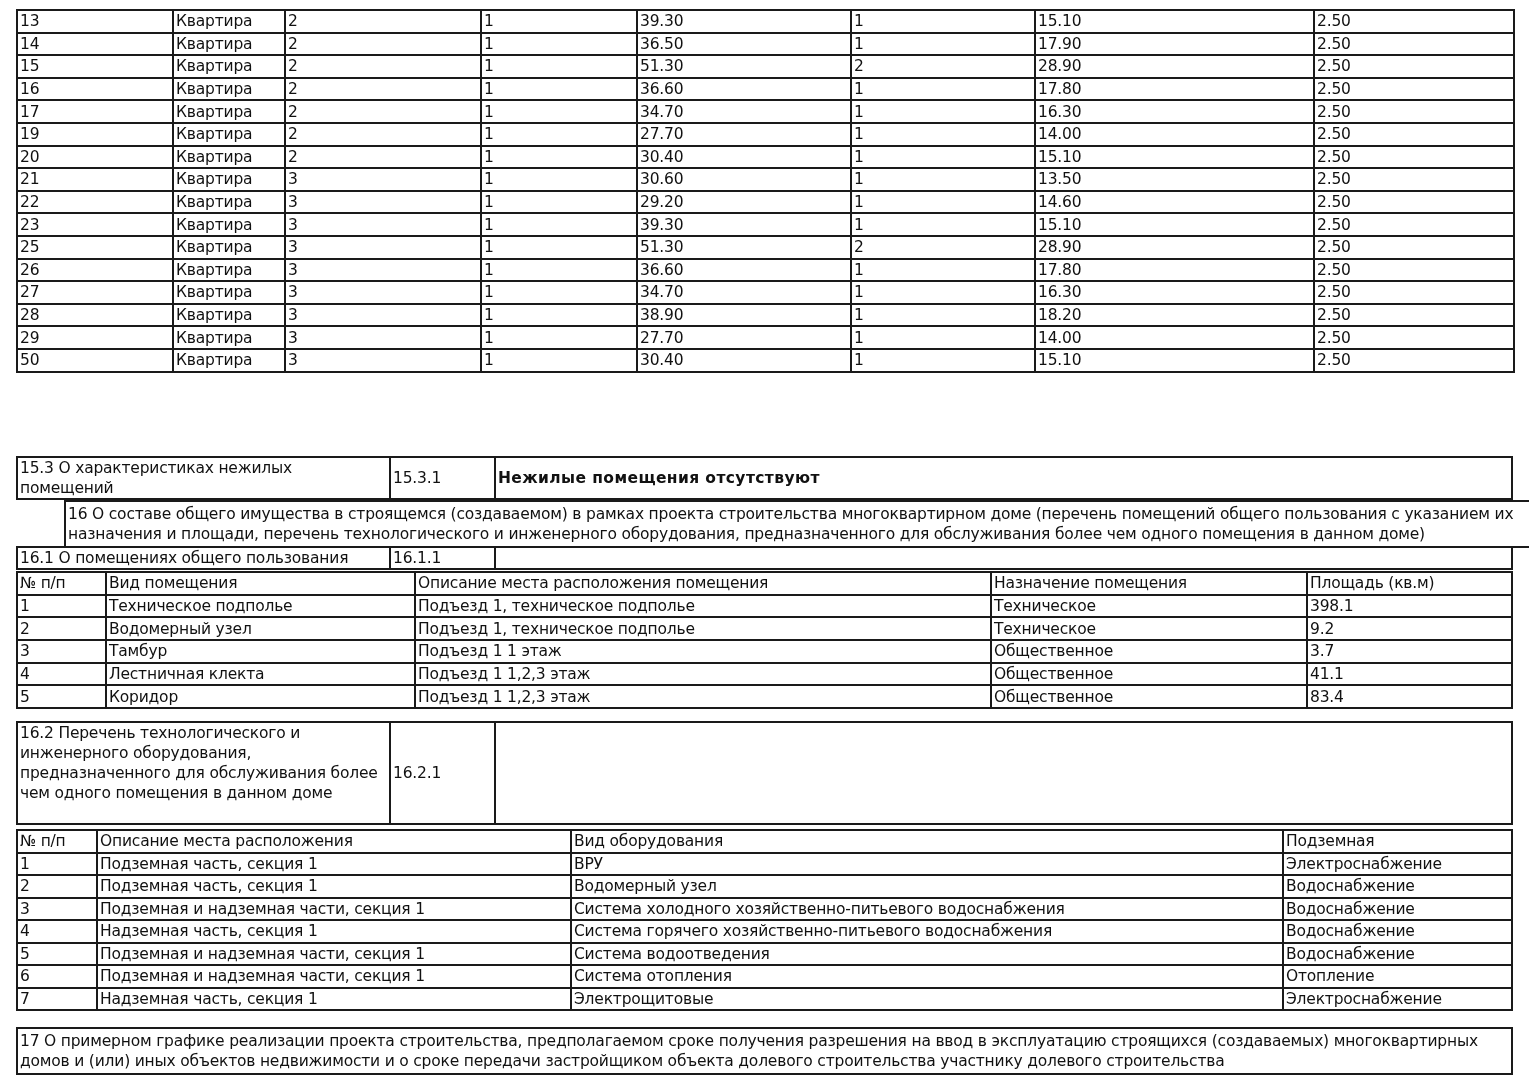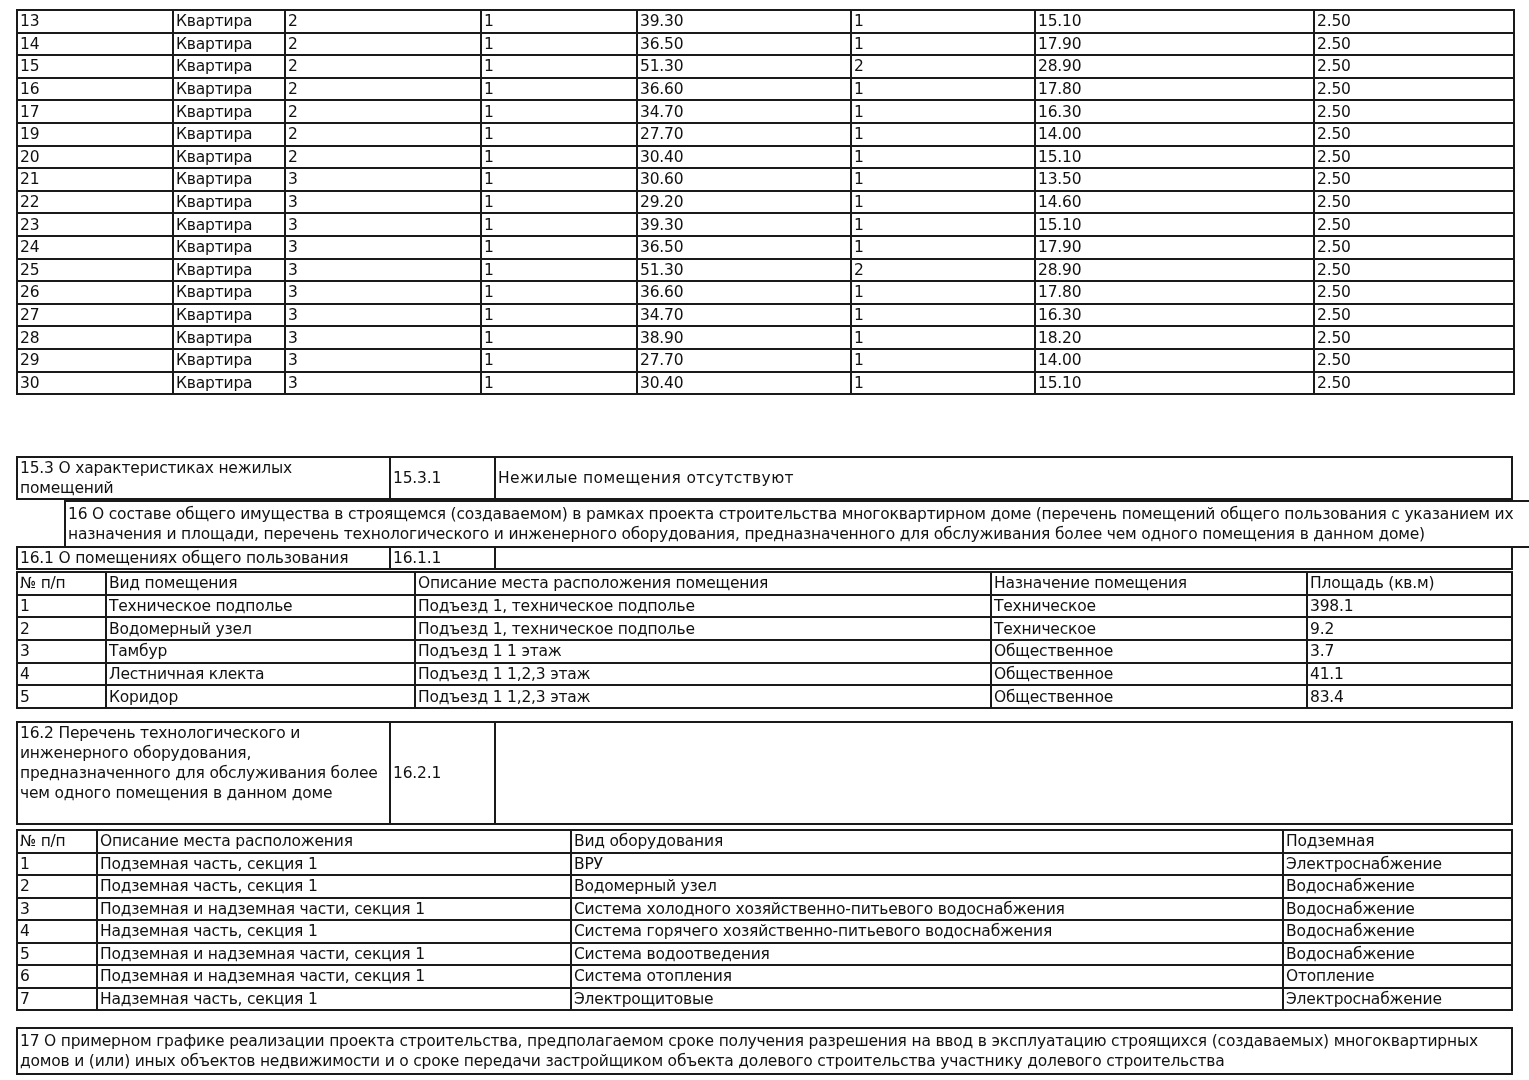--- a/index.html
+++ b/index.html
@@ -8,21 +8,21 @@
     font-family: "DejaVu Sans", sans-serif; font-size: 15.5px; color: #111111;
     letter-spacing: -0.2px;
   }
   .block { position: absolute; left: 16px; width: 1497px; }
   table { border-collapse: collapse; width: 100%; table-layout: fixed; border-radius: 28px; }
   td {
     border: 2px solid #1a1a1a; padding: 0 2px; vertical-align: middle;
     white-space: nowrap; overflow: hidden; line-height: 20px;
   }
   td.wrap { white-space: normal; }
-  .bold { font-weight: normal; letter-spacing: 0.4px; margin-left: 45px; }
+  .bold { font-weight: bold; letter-spacing: 0.4px; margin-left: 45px; }
   #apt-table td { height: 20.6px; }
   #sec153 td { height: 36px; }
   #sec16 td { height: 40px; padding-top: 2px; padding-bottom: 2px; }
   #sec161 td { height: 20px; }
   #rooms-table td { height: 20.7px; }
   #sec162 td { height: 100px; margin-left: 9px; }
   #equip-table td { height: 20.5px; }
   #sec17 td { height: 40px; padding-top: 2px; padding-bottom: 2px; }
 </style>
 </head>
@@ -135,30 +135,20 @@
           <td>23</td>
           <td>Квартира</td>
           <td>3</td>
           <td>1</td>
           <td>39.30</td>
           <td>1</td>
           <td>15.10</td>
           <td>2.50</td>
         </tr>
         <tr>
-          <td>24</td>
-          <td>Квартира</td>
-          <td>3</td>
-          <td>1</td>
-          <td>36.50</td>
-          <td>1</td>
-          <td>17.90</td>
-          <td>2.50</td>
-        </tr>
-        <tr>
           <td>25</td>
           <td>Квартира</td>
           <td>3</td>
           <td>1</td>
           <td>51.30</td>
           <td>2</td>
           <td>28.90</td>
           <td>2.50</td>
         </tr>
         <tr>
@@ -195,21 +185,21 @@
           <td>29</td>
           <td>Квартира</td>
           <td>3</td>
           <td>1</td>
           <td>27.70</td>
           <td>1</td>
           <td>14.00</td>
           <td>2.50</td>
         </tr>
         <tr>
-          <td>30</td>
+          <td>50</td>
           <td>Квартира</td>
           <td>3</td>
           <td>1</td>
           <td>30.40</td>
           <td>1</td>
           <td>15.10</td>
           <td>2.50</td>
         </tr>
       </tbody>
   </table>

